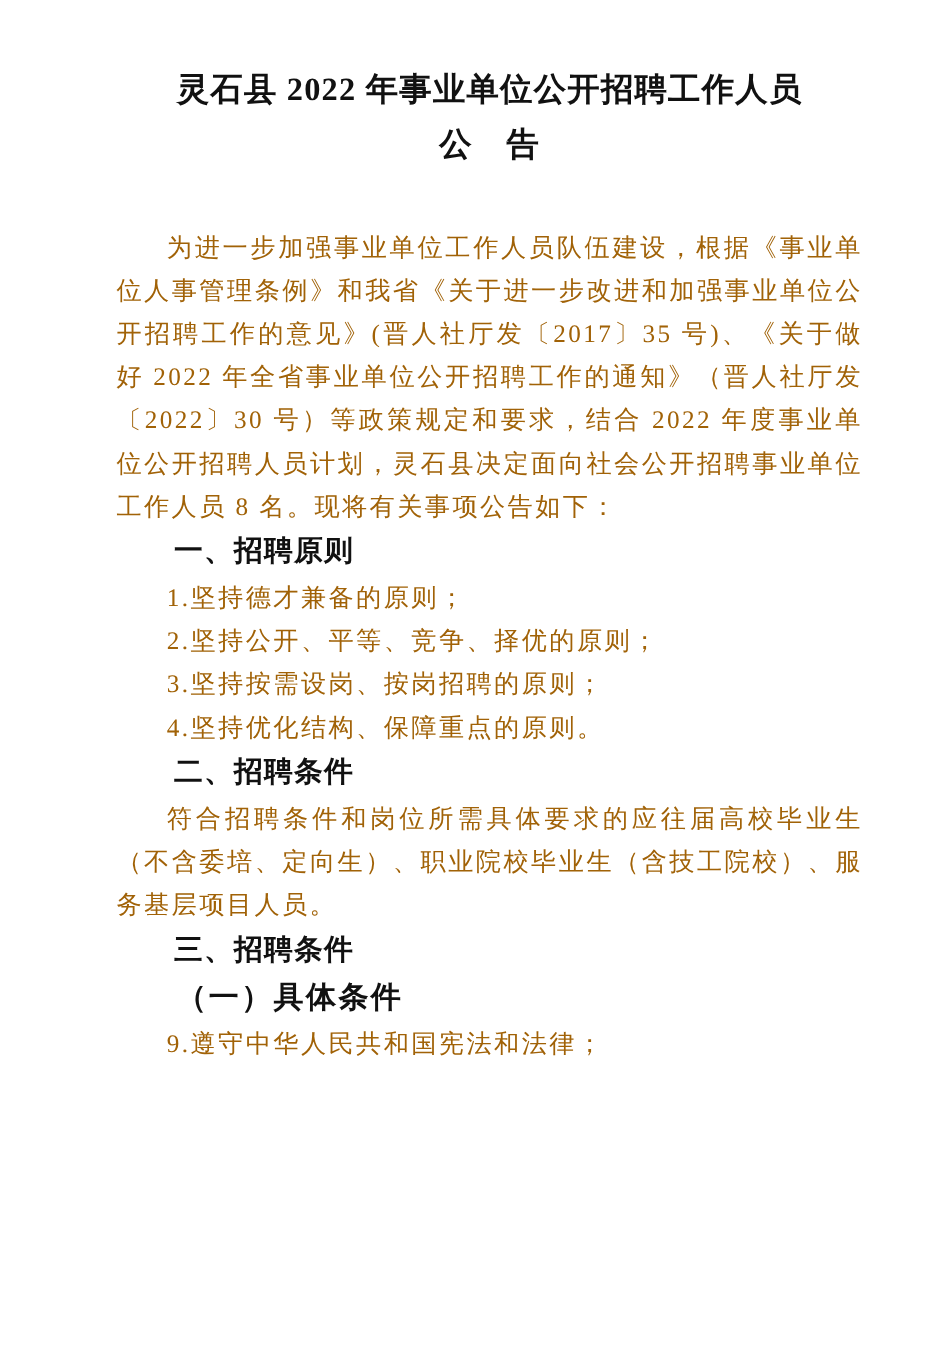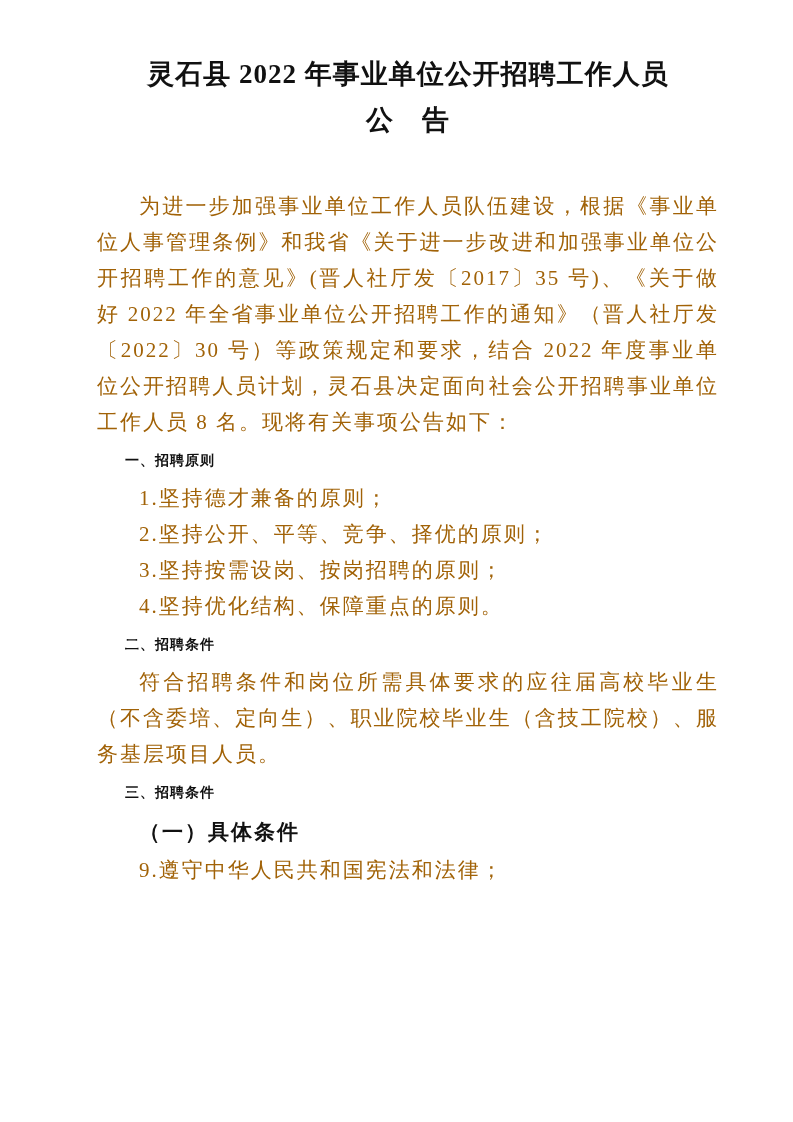--- a/index.html
+++ b/index.html
@@ -41,30 +41,30 @@
     letter-spacing: 2px;
     text-align: justify;
     color: #a16207;
   }
   .indent { text-indent: 2em; }
   .first-para { margin-top: 45px; }
 
   .sec-heading {
     font-family: "Liberation Sans", "DejaVu Sans", sans-serif;
     font-weight: 700;
-    font-size: 14px;
+    font-size: 24px;
     line-height: 40px;
     text-indent: 2em;
     letter-spacing: 1px;
     color: #111111;
   }
   .sub-heading {
     font-family: "Liberation Serif", "DejaVu Serif", serif;
     font-weight: 700;
-    font-size: 21px;
+    font-size: 25px;
     line-height: 40px;
     text-indent: 2em;
     letter-spacing: 2px;
     color: #111111;
   }
 </style>
 </head>
 <body>
 
 <div class="page">

